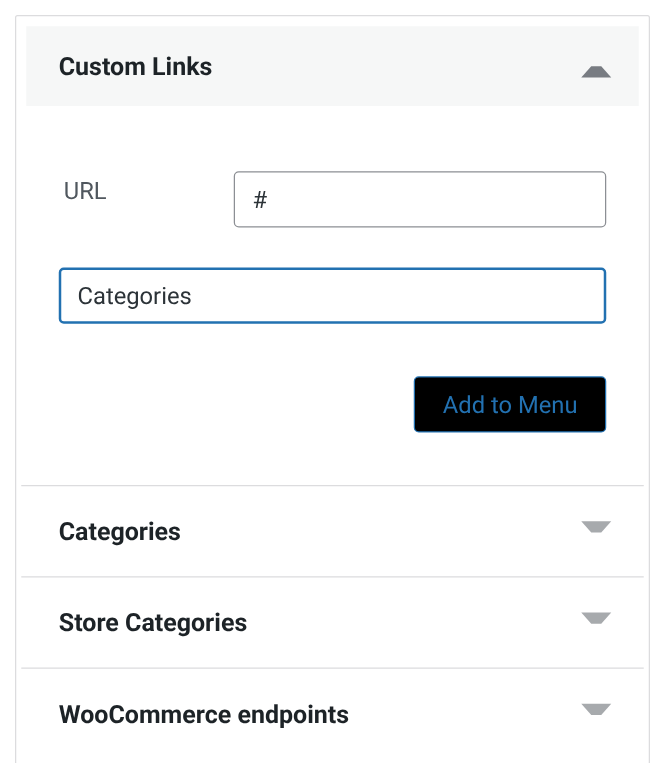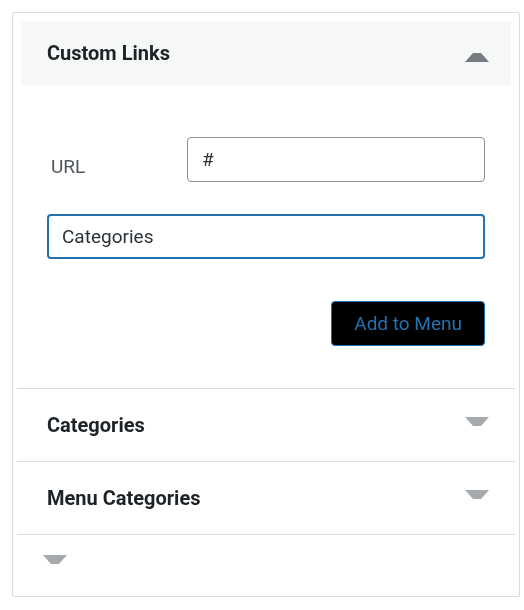--- a/index.html
+++ b/index.html
@@ -52,21 +52,21 @@
     }
     .accordion-arrow.down {
       border-top: 9px solid #a7aaad;
     }
     .accordion-body {
       background: #ffffff;
       padding: 48px 22px 34px 22px;
     }
     .form-row {
       display: flex;
-      align-items: flex-end;
+      align-items: flex-start;
       margin-bottom: 24px;
     }
     .form-label {
       width: 140px;
       font-size: 19px;
       color: #50575e;
       flex-shrink: 0;
     }
     .form-input {
       flex: 1;
@@ -125,24 +125,25 @@
 
   <div class="accordion-section">
     <div class="accordion-header collapsed">
       <span class="accordion-title">Categories</span>
       <span class="accordion-arrow down"></span>
     </div>
   </div>
 
   <div class="accordion-section">
     <div class="accordion-header collapsed">
-      <span class="accordion-title">Menu Categories</span>
+      <span class="accordion-title">Store Categories</span>
       <span class="accordion-arrow down"></span>
     </div>
   </div>
 
   <div class="accordion-section">
     <div class="accordion-header collapsed">
+      <span class="accordion-title">WooCommerce endpoints</span>
       <span class="accordion-arrow down"></span>
     </div>
   </div>
 
 </div>
 
 </body></html>

